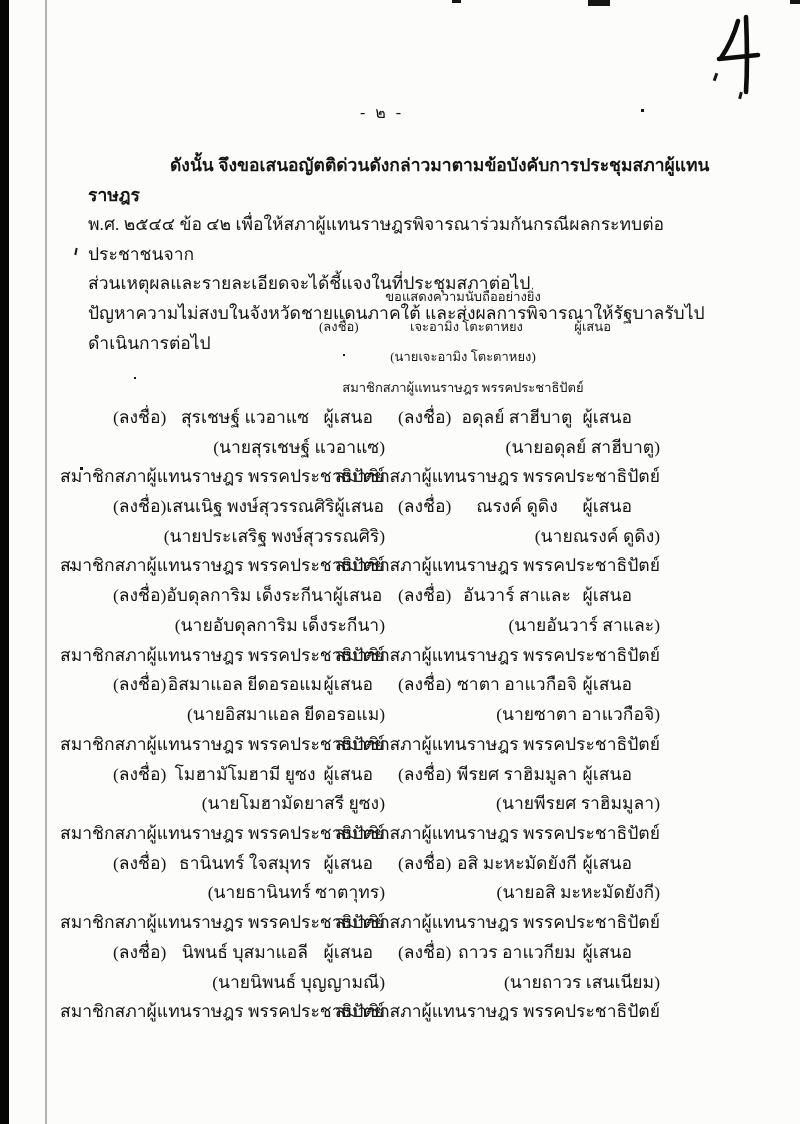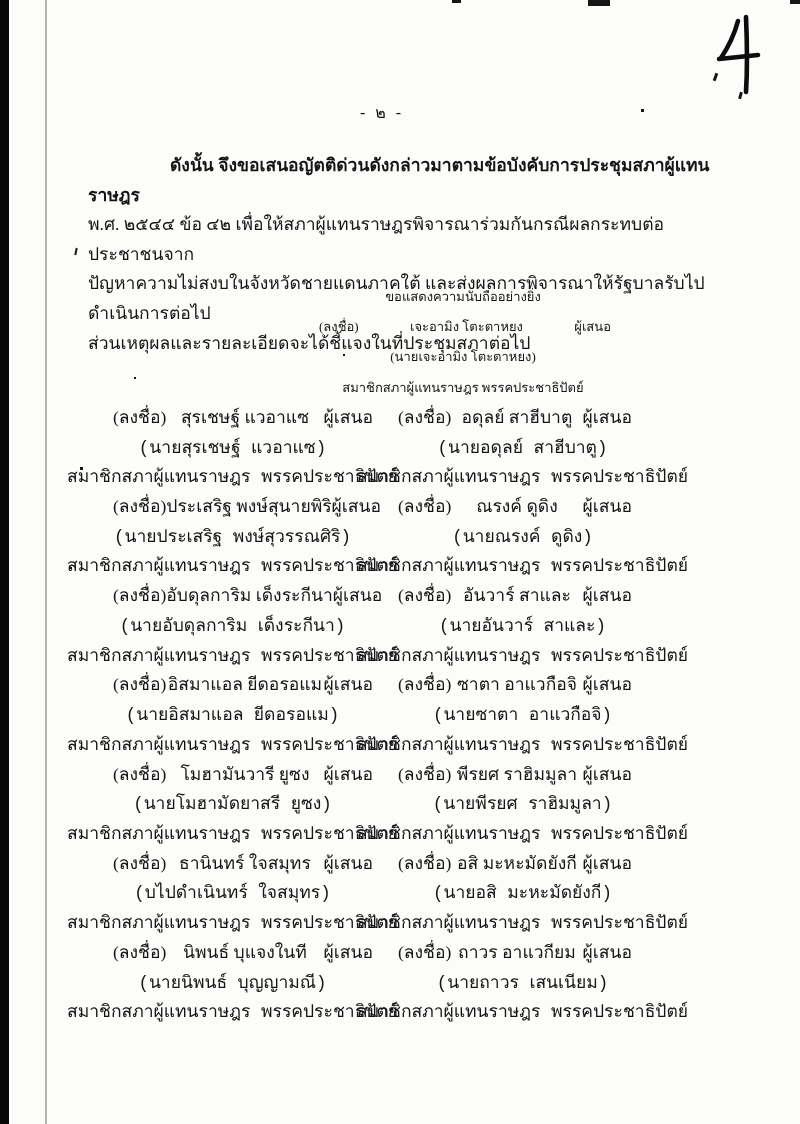--- a/index.html
+++ b/index.html
@@ -24,21 +24,21 @@
   .closing{position:absolute;top:282px;left:312px;width:302px;font-size:13px;
     line-height:30.2px;text-align:center;}
   .closing .signline{display:flex;justify-content:space-between;padding:0 3px 0 7px;}
   
   .rows{position:absolute;top:402px;left:80px;width:580px;font-size:17.5px;}
   .sig-row{display:grid;grid-template-columns:305px 275px;height:89.2px;}
   .cell>div{height:29.7px;display:flex;align-items:center;}
   .cell .signline{justify-content:space-between;}
   .cell-left .signline{padding-left:33px;padding-right:12px;}
   .cell-right .signline{padding-left:13px;padding-right:28px;}
-  .cell .nameline,.cell .titleline{justify-content:center;font-family:Liberation Mono, monospace;}
+  .cell .nameline,.cell .titleline{justify-content:flex-end;}
   
   .hand4{position:absolute;left:700px;top:12px;}
 </style>
 </head>
 <body>
 
 <div class="page">
 
   <div class="edge-strip"></div>
   <div class="page-edge-line"></div>
@@ -60,22 +60,22 @@
       <path d="M19 47 L58 43"></path>
       <path d="M46 5 C47 28 47.5 56 46 80"></path>
     </g>
   </svg>
 
   <div class="pagenum nowrap">- ๒ -</div>
 
   <div class="para">
     <div class="line-indent">ดังนั้น จึงขอเสนอญัตติด่วนดังกล่าวมาตามข้อบังคับการประชุมสภาผู้แทนราษฎร</div>
     <div>พ.ศ. ๒๕๔๔ ข้อ ๔๒ เพื่อให้สภาผู้แทนราษฎรพิจารณาร่วมกันกรณีผลกระทบต่อประชาชนจาก</div>
+    <div>ส่วนเหตุผลและรายละเอียดจะได้ชี้แจงในที่ประชุมสภาต่อไป</div>
     <div>ปัญหาความไม่สงบในจังหวัดชายแดนภาคใต้ และส่งผลการพิจารณาให้รัฐบาลรับไปดำเนินการต่อไป</div>
-    <div>ส่วนเหตุผลและรายละเอียดจะได้ชี้แจงในที่ประชุมสภาต่อไป</div>
   </div>
 
   <div class="closing">
     <div class="nowrap">ขอแสดงความนับถืออย่างยิ่ง</div>
     <div class="signline">
       <span class="nowrap">(ลงชื่อ)</span>
       <span class="nowrap">เจะอามิง โตะตาหยง</span>
       <span class="nowrap">ผู้เสนอ</span>
     </div>
     <div class="nowrap">(นายเจะอามิง โตะตาหยง)</div>
@@ -110,21 +110,21 @@
         <div class="titleline">
             <span class="nowrap">สมาชิกสภาผู้แทนราษฎร พรรคประชาธิปัตย์</span>
           </div>
       </div>
     </div>
 
     <div class="sig-row">
       <div class="cell cell-left">
         <div class="signline">
           <span class="nowrap">(ลงชื่อ)</span>
-          <span class="nowrap">ประเสริฐ พงษ์สุนายพิริ</span>
+          <span class="nowrap">เสนเนิฐ พงษ์สุวรรณศิริ</span>
           <span class="nowrap">ผู้เสนอ</span>
         </div>
         <div class="nameline">
             <span class="nowrap">(นายประเสริฐ พงษ์สุวรรณศิริ)</span>
           </div>
         <div class="titleline">
             <span class="nowrap">สมาชิกสภาผู้แทนราษฎร พรรคประชาธิปัตย์</span>
           </div>
       </div>
       <div class="cell cell-right">
@@ -197,21 +197,21 @@
         <div class="titleline">
             <span class="nowrap">สมาชิกสภาผู้แทนราษฎร พรรคประชาธิปัตย์</span>
           </div>
       </div>
     </div>
 
     <div class="sig-row">
       <div class="cell cell-left">
         <div class="signline">
           <span class="nowrap">(ลงชื่อ)</span>
-          <span class="nowrap">โมฮามันวารี ยูซง</span>
+          <span class="nowrap">โมฮามัโมฮามี ยูซง</span>
           <span class="nowrap">ผู้เสนอ</span>
         </div>
         <div class="nameline">
             <span class="nowrap">(นายโมฮามัดยาสรี ยูซง)</span>
           </div>
         <div class="titleline">
             <span class="nowrap">สมาชิกสภาผู้แทนราษฎร พรรคประชาธิปัตย์</span>
           </div>
       </div>
       <div class="cell cell-right">
@@ -230,21 +230,21 @@
     </div>
 
     <div class="sig-row">
       <div class="cell cell-left">
         <div class="signline">
           <span class="nowrap">(ลงชื่อ)</span>
           <span class="nowrap">ธานินทร์ ใจสมุทร</span>
           <span class="nowrap">ผู้เสนอ</span>
         </div>
         <div class="nameline">
-            <span class="nowrap">(บไปดำเนินทร์ ใจสมุทร)</span>
+            <span class="nowrap">(นายธานินทร์ ซาตาุทร)</span>
           </div>
         <div class="titleline">
             <span class="nowrap">สมาชิกสภาผู้แทนราษฎร พรรคประชาธิปัตย์</span>
           </div>
       </div>
       <div class="cell cell-right">
         <div class="signline">
           <span class="nowrap">(ลงชื่อ)</span>
           <span class="nowrap">อสิ มะหะมัดยังกี</span>
           <span class="nowrap">ผู้เสนอ</span>
@@ -255,21 +255,21 @@
         <div class="titleline">
             <span class="nowrap">สมาชิกสภาผู้แทนราษฎร พรรคประชาธิปัตย์</span>
           </div>
       </div>
     </div>
 
     <div class="sig-row">
       <div class="cell cell-left">
         <div class="signline">
           <span class="nowrap">(ลงชื่อ)</span>
-          <span class="nowrap">นิพนธ์ บุแจงในที</span>
+          <span class="nowrap">นิพนธ์ บุสมาแอลี</span>
           <span class="nowrap">ผู้เสนอ</span>
         </div>
         <div class="nameline">
             <span class="nowrap">(นายนิพนธ์ บุญญามณี)</span>
           </div>
         <div class="titleline">
             <span class="nowrap">สมาชิกสภาผู้แทนราษฎร พรรคประชาธิปัตย์</span>
           </div>
       </div>
       <div class="cell cell-right">

